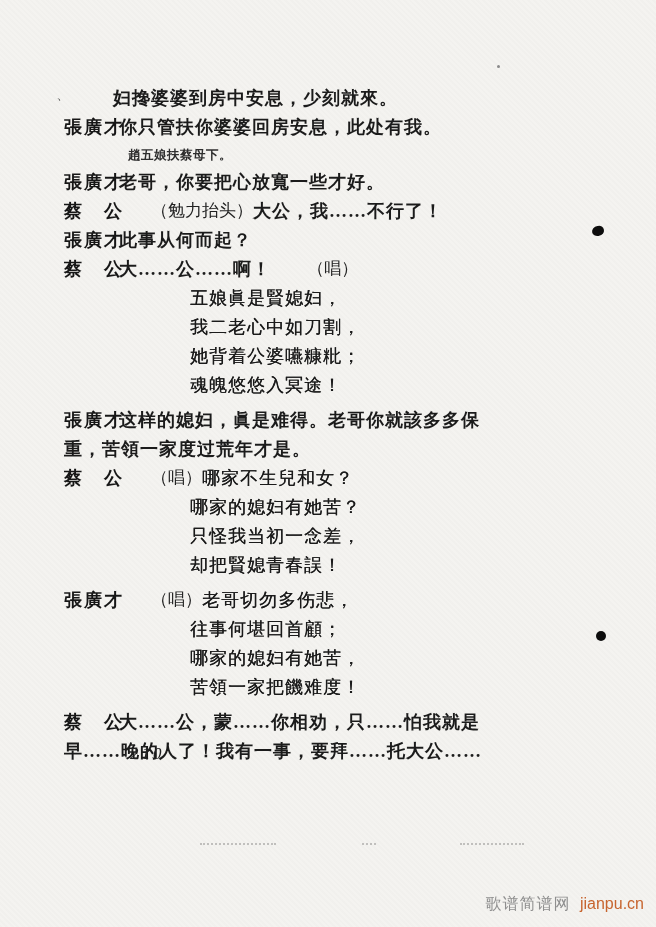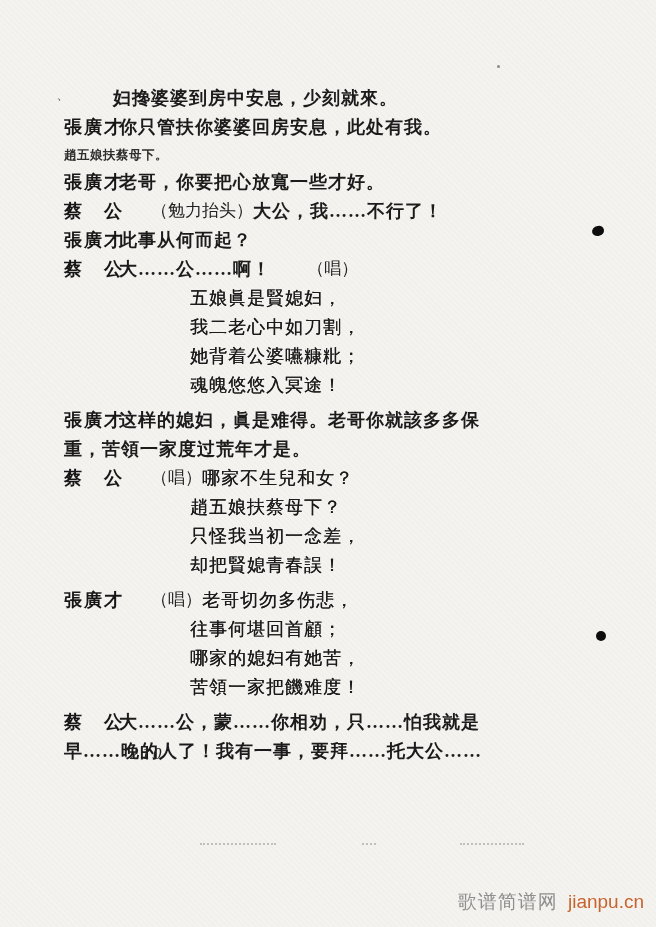--- a/index.html
+++ b/index.html
@@ -45,21 +45,21 @@
   .dialogue .text-body{font-weight:bold;}
   .continuation .text{
     margin-left:49px;width:404px;text-indent:0;font-weight:bold;
   }
   .verse .text{
     margin-left:126px;width:360px;text-indent:0;
     text-shadow:0.3px 0 0 currentColor;
   }
   .sung .text-body{font-weight:normal;text-shadow:0.3px 0 0 currentColor;}
   .stage .text{
-    width:360px;text-indent:0;
+    margin-left:64px;width:360px;text-indent:0;
     font-size:12.5px;line-height:26px;letter-spacing:0.5px;
     color:#2e2e2e;font-weight:bold;
   }
   .direction{
     font-size:17px;letter-spacing:0;font-weight:normal;color:#222;
     position:relative;top:-1px;margin-left:32px;
   }
   .after-verse{margin-top:6px;}
   .page-number{
     position:absolute;left:103px;top:744px;
@@ -87,21 +87,21 @@
   }
   .scan-dash{
     position:absolute;top:843px;height:0;
     border-top:2px dotted rgba(60,60,60,0.28);
   }
   .dash-1{left:200px;width:76px;}
   .dash-2{left:362px;width:14px;}
   .dash-3{left:460px;width:64px;}
   .watermark{
     position:absolute;right:12px;bottom:12px;
-    font-size:19px;letter-spacing:1px;
+    font-size:16px;letter-spacing:1px;
     font-family:"Liberation Sans","DejaVu Sans",sans-serif;
     text-align:center;
   }
   .wm-name{color:#8f8f8f;}
   .wm-url{color:#c7642e;margin-left:4px;letter-spacing:0;}
 </style>
 </head>
 <body>
 
 <div class="page">
@@ -174,21 +174,21 @@
         <p class="text"><span class="text-body">这样的媳妇，眞是难得。老哥你就該多多保重，苦領一家度过荒年才是。</span></p>
       </div>
       <div class="row dialogue sung">
         <span class="speaker">
           <span>蔡</span>
           <span>公</span>
         </span>
         <p class="text"><span class="direction">（唱）</span><span class="text-body">哪家不生兒和女？</span></p>
       </div>
       <div class="row verse">
-        <p class="text"><span class="text-body">趙五娘扶蔡母下？</span></p>
+        <p class="text"><span class="text-body">哪家的媳妇有她苦？</span></p>
       </div>
       <div class="row verse">
         <p class="text"><span class="text-body">只怪我当初一念差，</span></p>
       </div>
       <div class="row verse">
         <p class="text"><span class="text-body">却把賢媳青春誤！</span></p>
       </div>
       <div class="row dialogue sung after-verse">
         <span class="speaker">
           <span>張</span>

